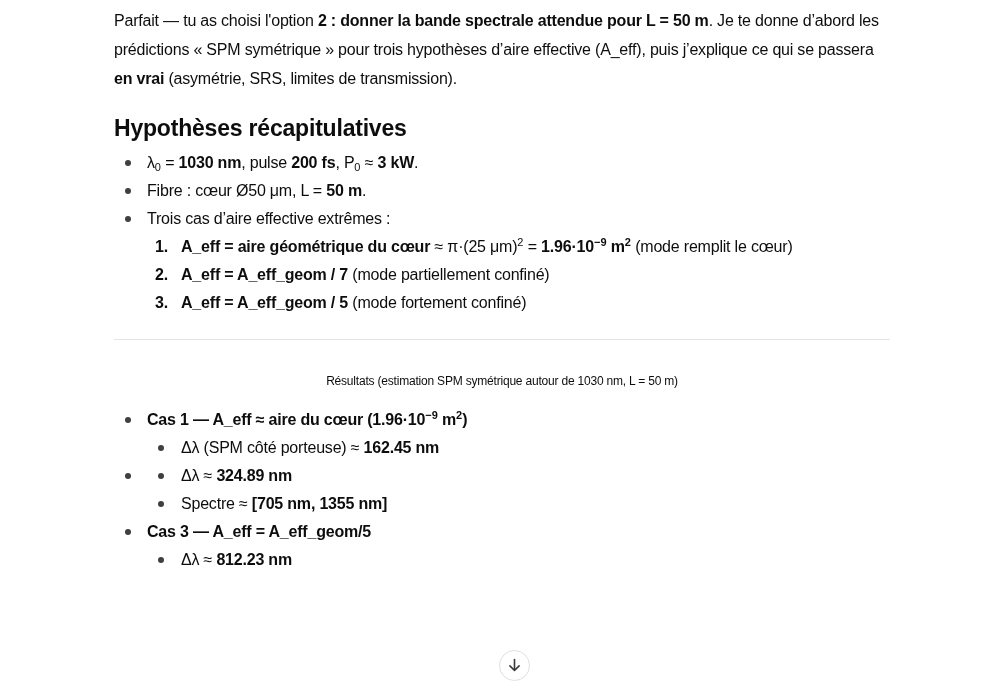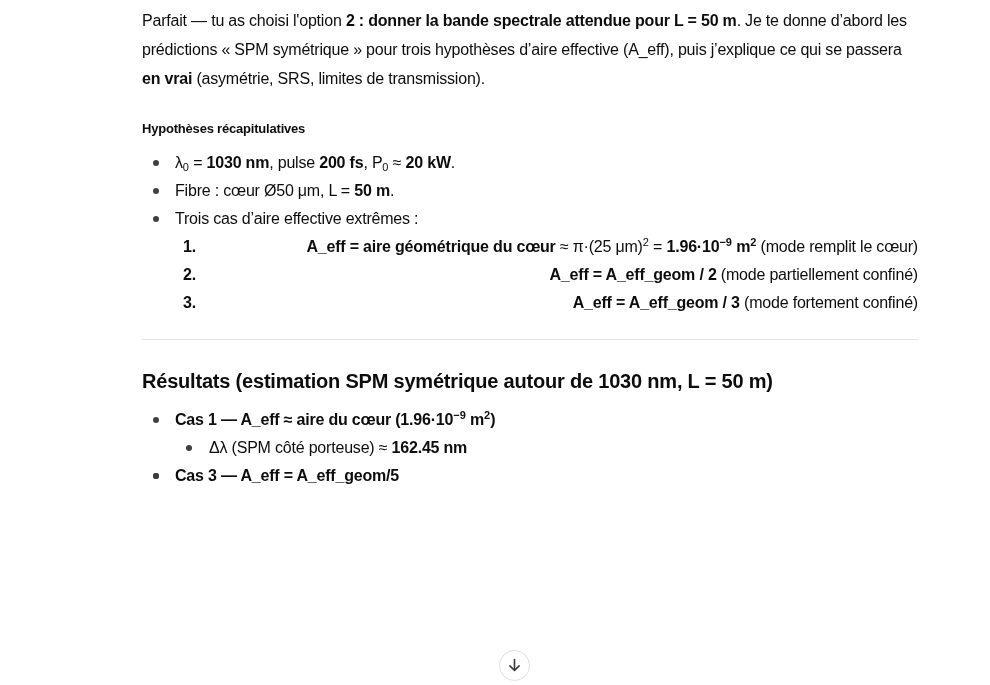--- a/index.html
+++ b/index.html
@@ -13,38 +13,38 @@
   html,body{margin:0;padding:0;}
   body{
     width:990px;height:685px;position:relative;overflow:hidden;
     background:var(--bg);
     color:var(--text);
     font-family:"Liberation Sans", sans-serif;
     font-size:16px;
     letter-spacing:-0.2px;
   }
   .content{
-    position:absolute;left:142px;top:0;width:776px;padding-top:6px;
+    position:absolute;left:114px;top:0;width:776px;padding-top:6px;
   }
   p.intro{margin:0;line-height:29px;}
-  h3.sec{font-size:13px;line-height:23px;margin:24px 0 9px;font-weight:700;letter-spacing:-0.2px;}
-  h2.sec{font-size:20px;line-height:27px;margin:28px 0 11px;font-weight:700;letter-spacing:-0.2px;}
+  h3.sec{font-size:23px;line-height:23px;margin:24px 0 9px;font-weight:700;letter-spacing:-0.2px;}
+  h2.sec{font-size:12px;line-height:27px;margin:28px 0 11px;font-weight:400;letter-spacing:-0.2px;text-align:center;}
   hr.div{border:none;border-top:1px solid var(--divider);margin:22px 0 0;}
   ul,ol{list-style:none;margin:0;padding:0;}
   ul.l1 > li{position:relative;padding-left:33px;line-height:28px;}
   ul.l1 > li::before{
     content:"";position:absolute;left:11px;top:11px;width:6px;height:6px;
     border-radius:50%;background:#3f3f3f;
   }
   ul.l2 > li{position:relative;padding-left:34px;line-height:28px;}
   ul.l2 > li::before{
     content:"";position:absolute;left:11px;top:11px;width:6px;height:6px;
     border-radius:50%;background:#3f3f3f;
   }
-  ol.cases{counter-reset:c;text-align:right;}
+  ol.cases{counter-reset:c;}
   ol.cases > li{position:relative;padding-left:34px;line-height:28px;counter-increment:c;}
   ol.cases > li::before{
     content:counter(c) ".";position:absolute;left:8px;top:0;font-weight:700;
   }
   strong{font-weight:700;}
   em{font-style:italic;}
   sub{font-size:11px;line-height:0;vertical-align:-3px;letter-spacing:0;}
   sup{font-size:11px;line-height:0;vertical-align:6px;letter-spacing:0;}
   .scroll-btn{
     position:absolute;left:499px;top:650px;width:31px;height:31px;
@@ -58,59 +58,70 @@
 <body>
 
 <div class="content">
 
   <p class="intro">Parfait — tu as choisi l'option <strong>2 : donner la bande spectrale attendue pour L = 50 m</strong>. Je te donne d’abord les prédictions « SPM symétrique » pour trois hypothèses d’aire effective (A_eff), puis j’explique ce qui se passera <strong>en vrai</strong> (asymétrie, SRS, limites de transmission).</p>
 
   <h3 class="sec">Hypothèses récapitulatives</h3>
 
   <ul class="l1">
     <li>
-      <span>λ<sub>0</sub> = <strong>1030 nm</strong>, pulse <strong>200 fs</strong>, P<sub>0</sub> ≈ <strong>20 kW</strong>.</span>
+      <span>λ<sub>0</sub> = <strong>1030 nm</strong>, pulse <strong>200 fs</strong>, P<sub>0</sub> ≈ <strong>3 kW</strong>.</span>
     </li>
     <li>
       <span>Fibre : cœur Ø50 μm, L = <strong>50 m</strong>.</span>
     </li>
     <li>
       <span>Trois cas d’aire effective extrêmes :</span>
       <ol class="cases">
         <li>
           <span><strong>A_eff = aire géométrique du cœur</strong> ≈ π·(25 μm)<sup>2</sup> = <strong>1.96·10</strong><strong><sup>−9</sup></strong><strong> m</strong><strong><sup>2</sup></strong> (mode remplit le cœur)</span>
         </li>
         <li>
-          <span><strong>A_eff = A_eff_geom / 2</strong> (mode partiellement confiné)</span>
+          <span><strong>A_eff = A_eff_geom / 7</strong> (mode partiellement confiné)</span>
         </li>
         <li>
-          <span><strong>A_eff = A_eff_geom / 3</strong> (mode fortement confiné)</span>
+          <span><strong>A_eff = A_eff_geom / 5</strong> (mode fortement confiné)</span>
         </li>
       </ol>
     </li>
   </ul>
 
   <hr class="div">
 
   <h2 class="sec">Résultats (estimation SPM symétrique autour de 1030 nm, L = 50 m)</h2>
 
   <ul class="l1">
     <li>
       <span><strong>Cas 1 — A_eff ≈ aire du cœur (1.96·10</strong><strong><sup>−9</sup></strong><strong> m</strong><strong><sup>2</sup></strong><strong>)</strong></span>
       <ul class="l2">
         <li>
           <span>Δλ (SPM côté porteuse) ≈ <strong>162.45 nm</strong></span>
         </li>
       </ul>
     </li>
     <li>
+      <ul class="l2">
+        <li>
+          <span>Δλ ≈ <strong>324.89 nm</strong></span>
+        </li>
+        <li>
+          <span>Spectre ≈ <strong>[705 nm, 1355 nm]</strong></span>
+        </li>
+      </ul>
     </li>
     <li>
       <span><strong>Cas 3 — A_eff = A_eff_geom/5</strong></span>
       <ul class="l2">
+        <li>
+          <span>Δλ ≈ <strong>812.23 nm</strong></span>
+        </li>
       </ul>
     </li>
   </ul>
 
 </div>
 
 <button class="scroll-btn">
   <span>
     <svg width="17" height="17" viewBox="0 0 17 17">
       <path d="M8.5 2.5v10.2M3.9 8.9l4.6 4.6 4.6-4.6" fill="none" stroke="#3a3a3a" stroke-width="1.6" stroke-linecap="round" stroke-linejoin="round"></path>

